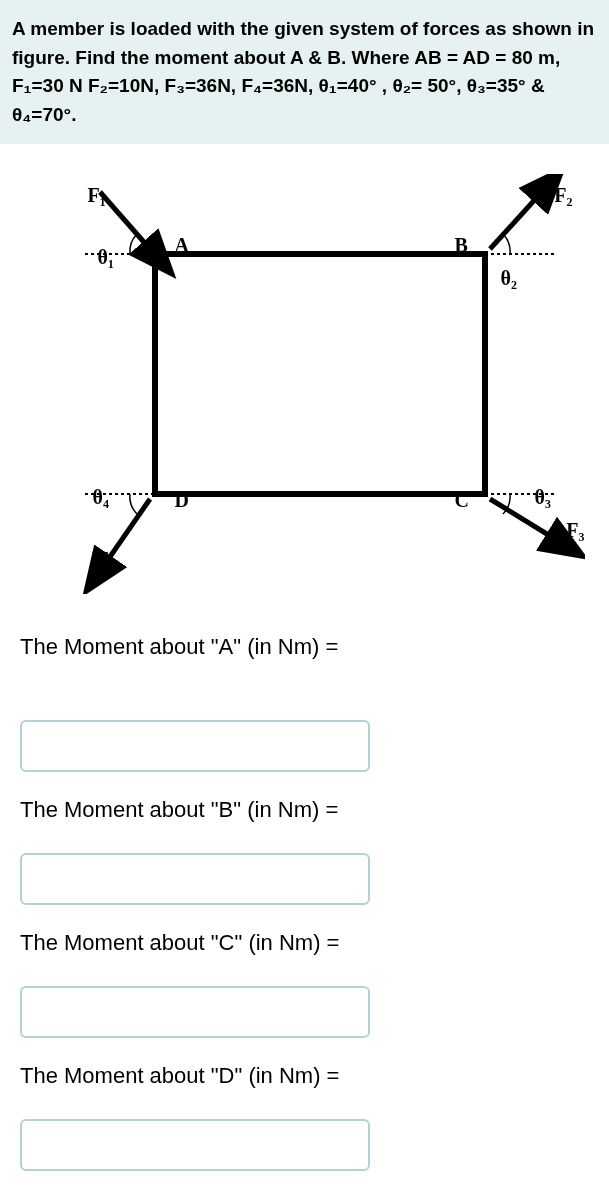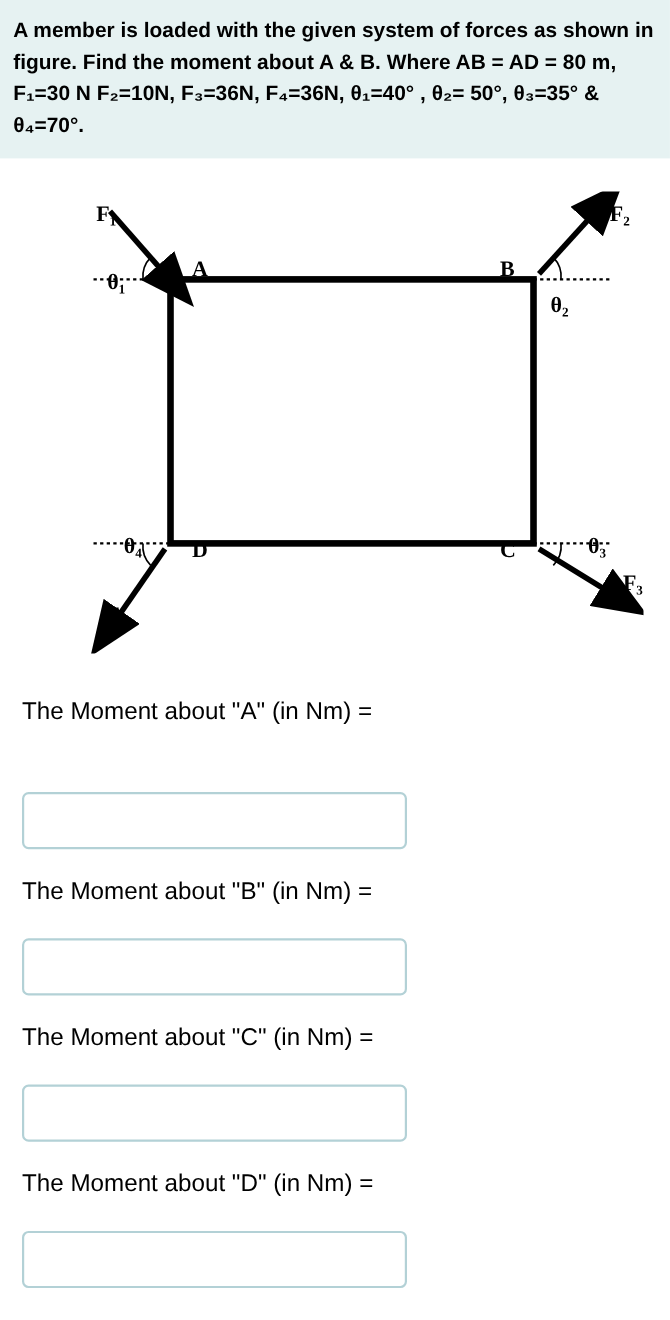--- a/index.html
+++ b/index.html
@@ -115,21 +115,21 @@
   <div class="figure-label" style="top: 374px; left: 72px;">F₄</div>
 
   <div class="figure-label" style="top: 60px; left: 150px;">A</div>
   <div class="figure-label" style="top: 60px; left: 430px;">B</div>
   <div class="figure-label" style="top: 315px; left: 430px;">C</div>
   <div class="figure-label" style="top: 315px; left: 150px;">D</div>
 
   <div class="figure-label sub" style="top: 72px; left: 73px;">θ₁</div>
   <div class="figure-label sub" style="top: 72px; left: 476px; margin-top: 21px;">θ₂</div>
   <div class="figure-label sub" style="top: 312px; left: 510px;">θ₃</div>
-  <div class="figure-label sub" style="top: 312px; left: 88px;">θ₄</div>
+  <div class="figure-label sub" style="top: 312px; left: 68px;">θ₄</div>
 </div>
 
 <div class="question-block">
   <div class="question-text">The Moment about "A"  (in Nm) =</div>
   <div class="spacer"></div>
   <input type="text" class="answer-input" style="">
 </div>
 
 <div class="question-block">
   <div class="question-text">The Moment about "B"  (in Nm) =</div>

